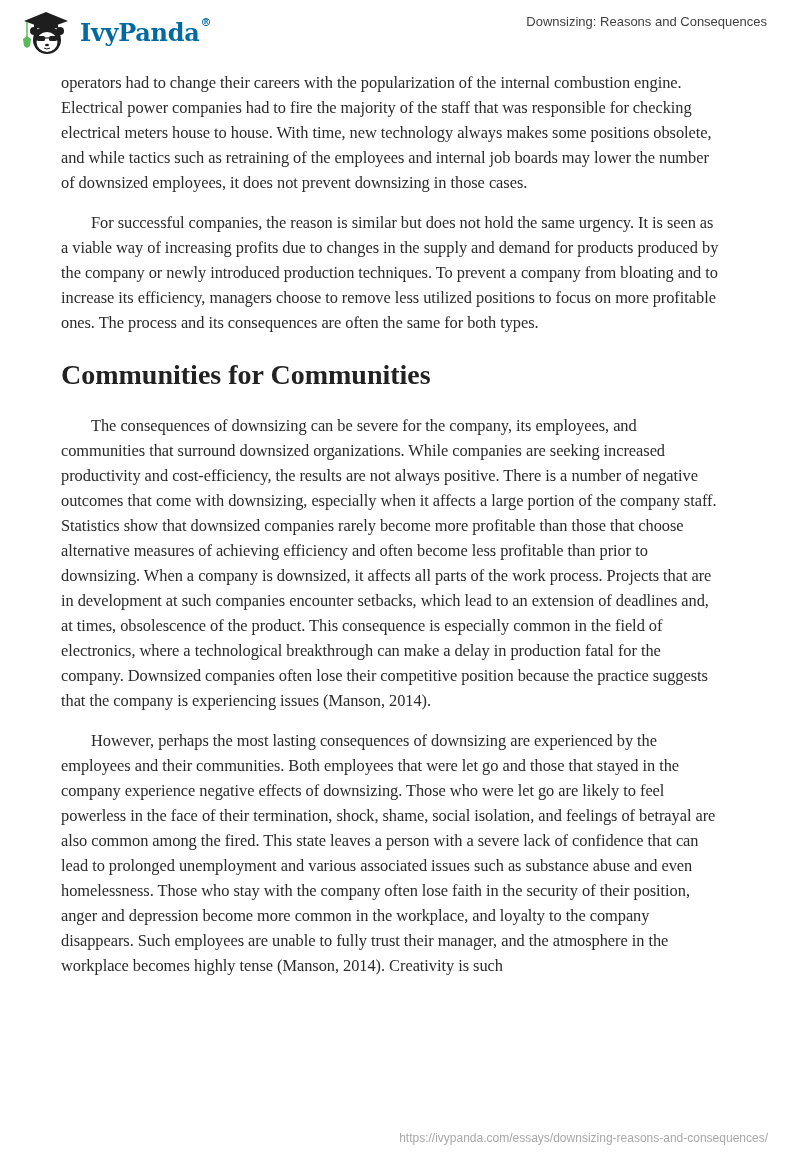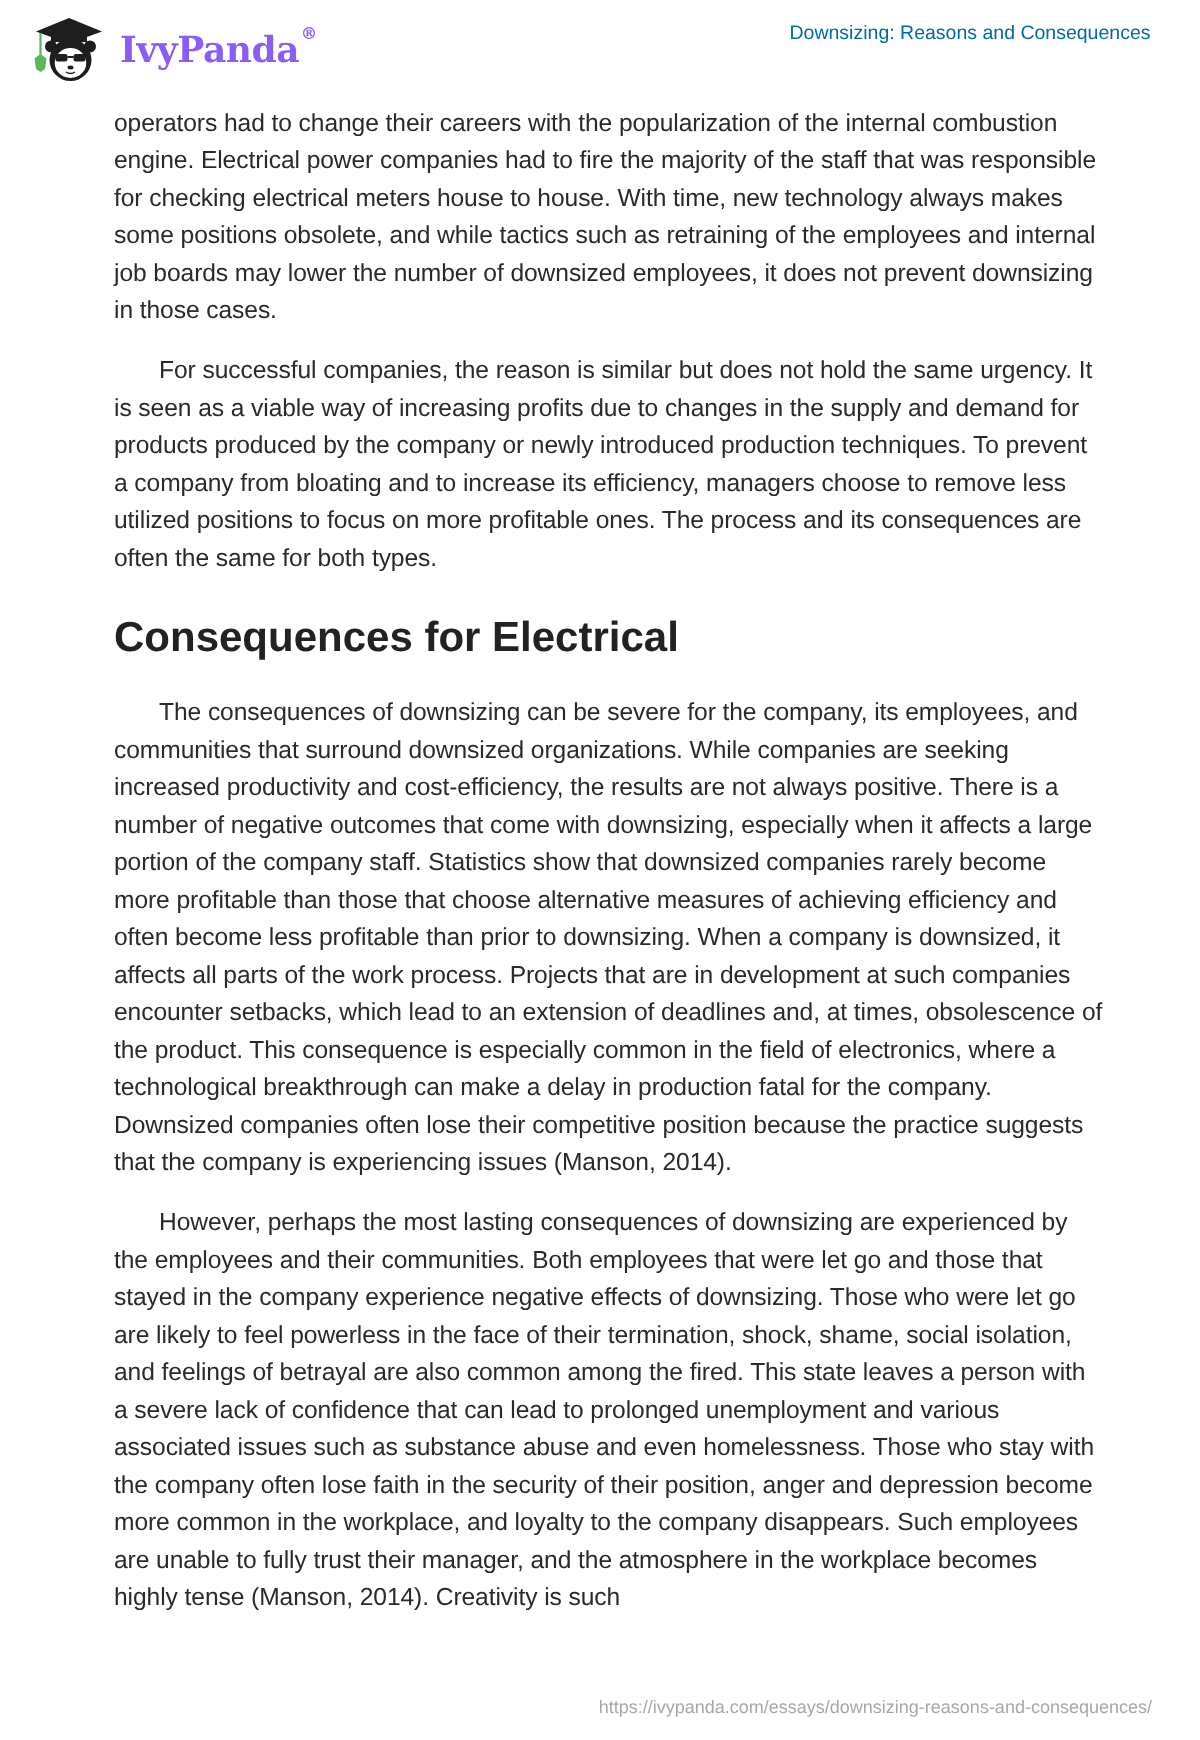--- a/index.html
+++ b/index.html
@@ -5,27 +5,27 @@
   html, body { margin: 0; padding: 0; background: #ffffff; }
   body {
     width: 800px; height: 1160px; position: relative; overflow: hidden;
     font-family: "Liberation Sans", sans-serif; color: #222222;
   }
   .header { position: absolute; left: 0; top: 0; width: 800px; height: 62px; }
   .logo { position: absolute; left: 18px; top: 9px; display: flex; align-items: center; }
   .logo-mark { width: 56px; height: 46px; }
   .logo-text {
     font-family: "DejaVu Serif", serif; font-weight: bold; font-size: 24px;
-    color: #8b5cf6; margin-left: 6px; letter-spacing: -0.3px;
+    color: #0369a1; margin-left: 6px; letter-spacing: -0.3px;
   }
   .logo-reg { font-size: 11px; vertical-align: top; position: relative; top: -2px; margin-left: 1px; }
   .doc-title {
-    position: absolute; right: 33px; top: 14px; font-size: 13px; color: #0369a1;
+    position: absolute; right: 33px; top: 14px; font-size: 13px; color: #404040;
   }
-  .content { position: absolute; left: 76px; top: 70px; width: 660px; }
+  .content { position: absolute; left: 61px; top: 70px; width: 660px; font-family: Liberation Serif, serif; }
   .content p {
     margin: 0 0 15px 0; font-size: 16.4px; line-height: 25px; color: #2a2a2a;
     letter-spacing: -0.05px;
   }
   .content p.indent { text-indent: 30px; }
   .content h2 {
     font-size: 28px; font-weight: bold; color: #222222; margin: 23px 0 21px 0;
     line-height: 34px;
   }
   .footer-url {
@@ -59,18 +59,18 @@
       <path d="M26 39 Q29 41 32 39" stroke="#1e1e1e" stroke-width="1" fill="none"></path>
     </svg>
     <span class="logo-text"><span>IvyPanda</span><span class="logo-reg">®</span></span>
   </div>
   <div class="doc-title">Downsizing: Reasons and Consequences</div>
 </div>
 
 <div class="content">
   <p>operators had to change their careers with the popularization of the internal combustion engine. Electrical power companies had to fire the majority of the staff that was responsible for checking electrical meters house to house. With time, new technology always makes some positions obsolete, and while tactics such as retraining of the employees and internal job boards may lower the number of downsized employees, it does not prevent downsizing in those cases.</p>
   <p class="indent">For successful companies, the reason is similar but does not hold the same urgency. It is seen as a viable way of increasing profits due to changes in the supply and demand for products produced by the company or newly introduced production techniques. To prevent a company from bloating and to increase its efficiency, managers choose to remove less utilized positions to focus on more profitable ones. The process and its consequences are often the same for both types.</p>
-  <h2>Consequences for Electrical</h2>
+  <h2>Communities for Communities</h2>
   <p class="indent">The consequences of downsizing can be severe for the company, its employees, and communities that surround downsized organizations. While companies are seeking increased productivity and cost-efficiency, the results are not always positive. There is a number of negative outcomes that come with downsizing, especially when it affects a large portion of the company staff. Statistics show that downsized companies rarely become more profitable than those that choose alternative measures of achieving efficiency and often become less profitable than prior to downsizing. When a company is downsized, it affects all parts of the work process. Projects that are in development at such companies encounter setbacks, which lead to an extension of deadlines and, at times, obsolescence of the product. This consequence is especially common in the field of electronics, where a technological breakthrough can make a delay in production fatal for the company. Downsized companies often lose their competitive position because the practice suggests that the company is experiencing issues (Manson, 2014).</p>
   <p class="indent">However, perhaps the most lasting consequences of downsizing are experienced by the employees and their communities. Both employees that were let go and those that stayed in the company experience negative effects of downsizing. Those who were let go are likely to feel powerless in the face of their termination, shock, shame, social isolation, and feelings of betrayal are also common among the fired. This state leaves a person with a severe lack of confidence that can lead to prolonged unemployment and various associated issues such as substance abuse and even homelessness. Those who stay with the company often lose faith in the security of their position, anger and depression become more common in the workplace, and loyalty to the company disappears. Such employees are unable to fully trust their manager, and the atmosphere in the workplace becomes highly tense (Manson, 2014). Creativity is such</p>
 </div>
 
 <div class="footer-url">https://ivypanda.com/essays/downsizing-reasons-and-consequences/</div>
 
 </body></html>

